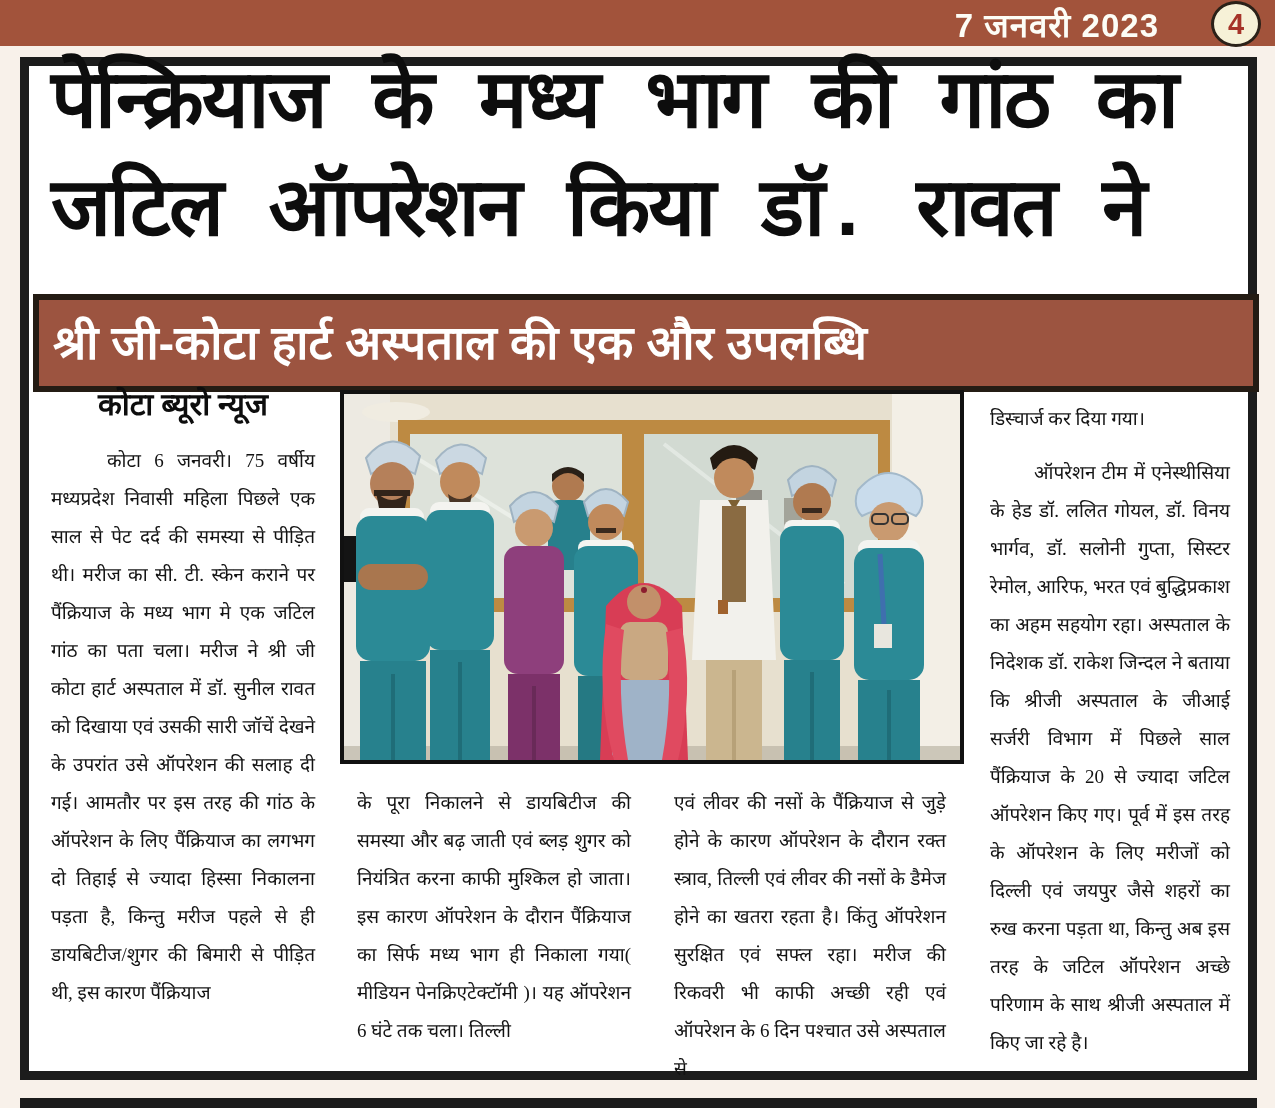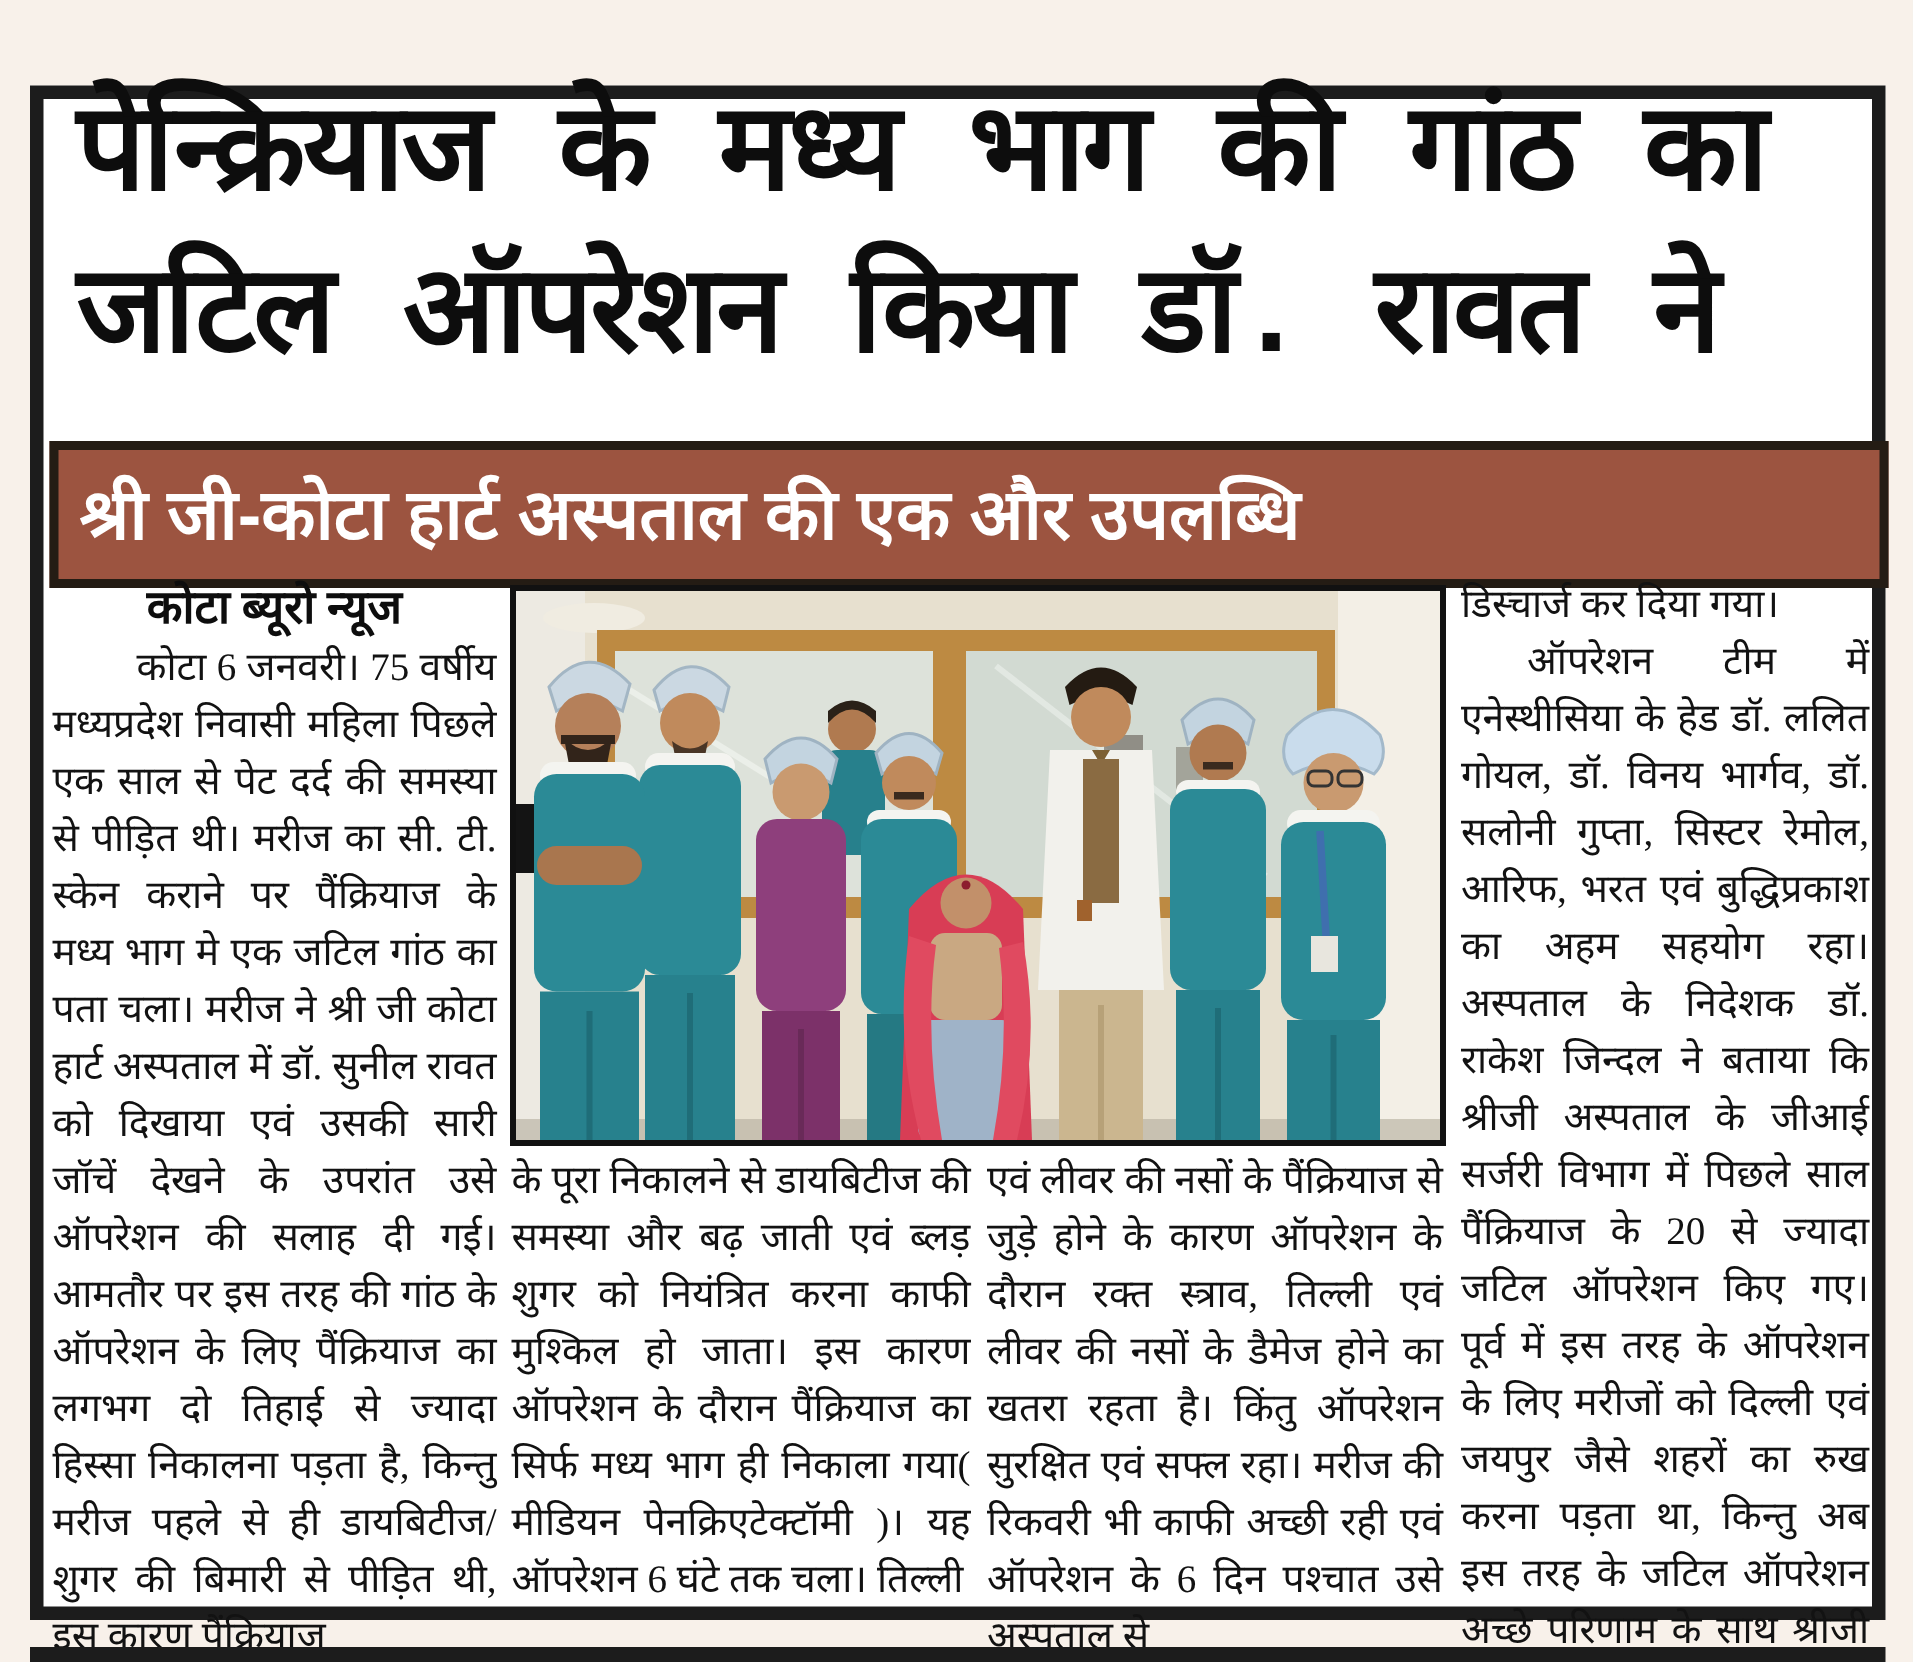--- a/index.html
+++ b/index.html
@@ -34,21 +34,21 @@
   }
   .headline .hl-line{display:block;white-space:nowrap;}
   .subhead{
     position:absolute;top:228px;left:4px;width:1186px;height:62px;
     background:#9c5440;border:6px solid #241c14;
     color:#ffffff;font-family:"Liberation Sans","DejaVu Sans",sans-serif;
     font-size:47px;font-weight:bold;line-height:62px;
     padding:12px 14px;white-space:nowrap;
   }
   
-  .bodytext p{margin:0;text-align:justify;font-size:26px;line-height:38px;color:#121212;}
+  .bodytext p{margin:16px;text-align:justify;font-size:19px;line-height:38px;color:#121212;}
   .col1{position:absolute;left:6px;top:318px;width:296px;}
   .col2{position:absolute;left:312px;top:702px;width:306px;}
   .col3{position:absolute;left:629px;top:702px;width:304px;}
   .col4{position:absolute;left:945px;top:318px;width:272px;}
   .byline{
     text-align:center;font-weight:bold;font-size:31px;line-height:42px;color:#0d0d0d;
     font-family:Liberation Serif, serif;
   }
   .indent{text-indent:56px;}
   .indent-sm{text-indent:44px;}
@@ -59,20 +59,26 @@
   }
   .photo svg{display:block;width:100%;height:100%;}
   
   .next-strip{position:absolute;left:20px;top:1098px;width:1237px;height:10px;background:#1c1c1c;}
 </style>
 </head>
 <body>
 
 <div class="page">
 
+  <header class="topbar">
+    <span class="date">7 जनवरी  2023</span>
+    <span class="badge">
+      <span>4</span>
+    </span>
+  </header>
 
   <article class="frame">
 
     <h1 class="headline">
       <span class="hl-line">पेन्क्रियाज के मध्य भाग की गांठ का</span>
       <span class="hl-line">जटिल ऑपरेशन किया डॉ. रावत ने</span>
     </h1>
 
     <div class="subhead">श्री जी-कोटा हार्ट अस्पताल की एक और उपलब्धि</div>
 

